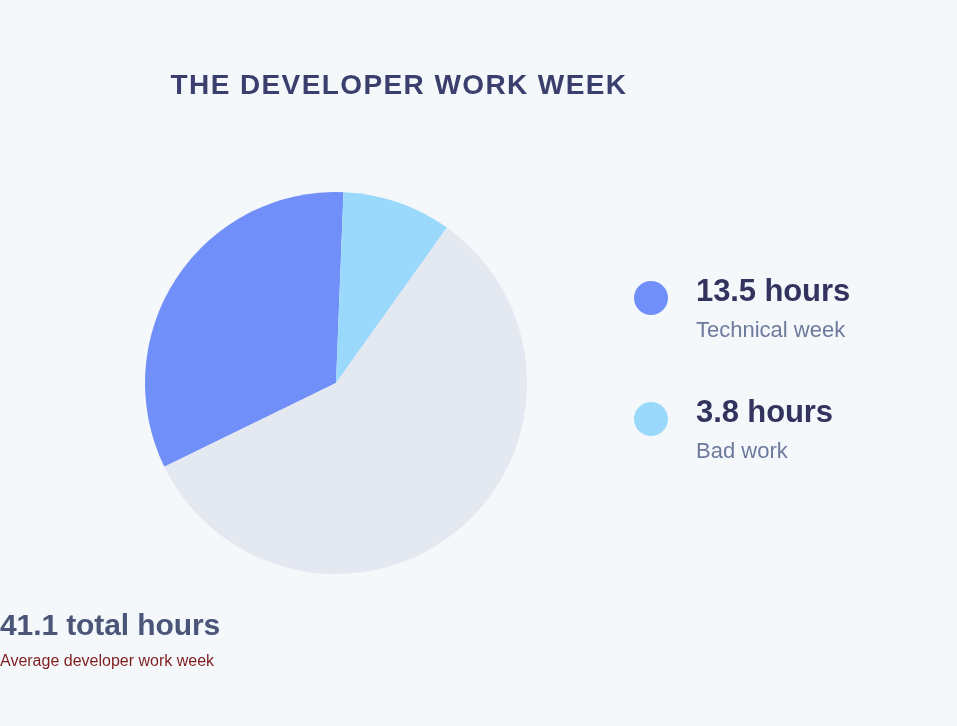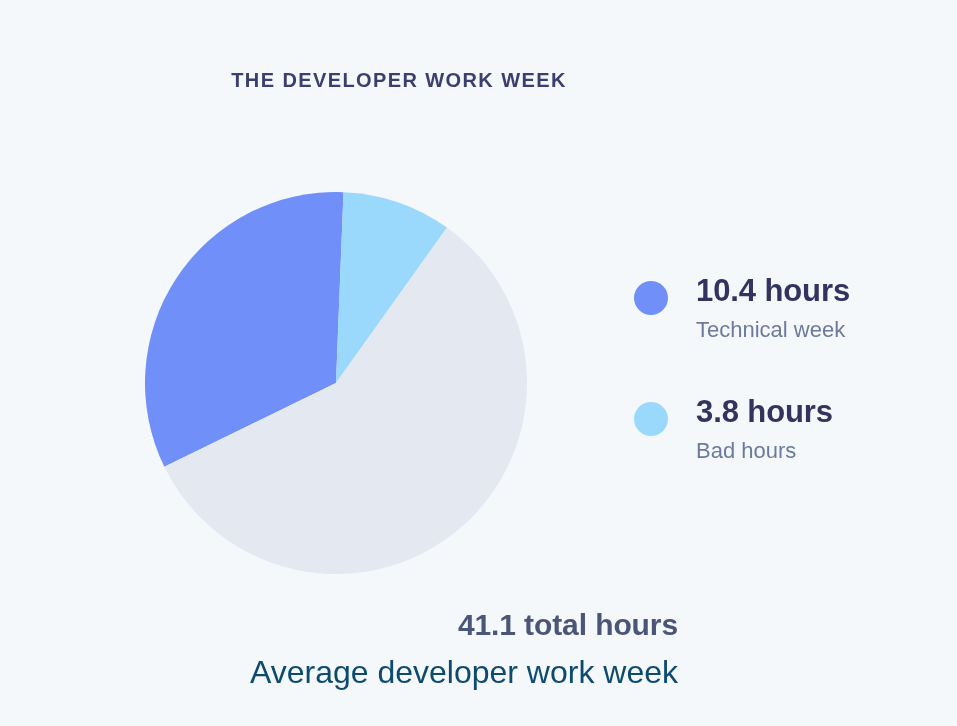--- a/index.html
+++ b/index.html
@@ -22,21 +22,21 @@
     inset: 0;
   }
 
   
   .chart-title {
     position: absolute;
     top: 68px;
     left: 0;
     width: 798px;
     text-align: center;
-    font-size: 20px;
+    font-size: 28px;
     font-weight: bold;
     letter-spacing: 1.4px;
     color: #3b3f6e;
     line-height: 1.2;
     white-space: nowrap;
   }
 
   
   .pie-wrap {
     position: absolute;
@@ -90,34 +90,34 @@
     margin-top: 2px;
     white-space: nowrap;
   }
 
   
   .total-block {
     position: absolute;
     left: 0;
     top: 605px;
     width: 678px;
-    text-align: right;
+    text-align: left;
   }
   .total-value {
     font-size: 30px;
     font-weight: bold;
     color: #4a5578;
     line-height: 1.3;
     letter-spacing: -0.1px;
     white-space: nowrap;
   }
   .total-label {
-    font-size: 32px;
+    font-size: 16px;
     font-weight: normal;
-    color: #0c4a6e;
+    color: #7f1d1d;
     line-height: 1.45;
     margin-top: 5px;
     white-space: nowrap;
   }
 </style>
 </head>
 <body>
 
 <div id="infographic">
 
@@ -131,28 +131,28 @@
           <path d="M 191 191 L 198.49 0.15 A 191 191 0 0 1 302.00 35.57 Z" fill="#9ad9fb"></path>
           <path d="M 191 191 L 302.00 35.57 A 191 191 0 1 1 19.33 274.73 Z" fill="#e4e8f0"></path>
         </g>
     </svg>
   </div>
 
   <div class="legend">
 
     <div class="legend-item">
       <span class="legend-dot" style="background: rgb(112, 143, 248);"></span>
-      <div class="legend-value">10.4 hours</div>
+      <div class="legend-value">13.5 hours</div>
       <div class="legend-label">Technical week</div>
     </div>
 
     <div class="legend-item">
       <span class="legend-dot" style="background: rgb(154, 217, 251);"></span>
       <div class="legend-value">3.8 hours</div>
-      <div class="legend-label">Bad hours</div>
+      <div class="legend-label">Bad work</div>
     </div>
 
   </div>
 
   <div class="total-block">
     <div class="total-value">41.1 total hours</div>
     <div class="total-label">Average developer work week</div>
   </div>
 
 </div>

